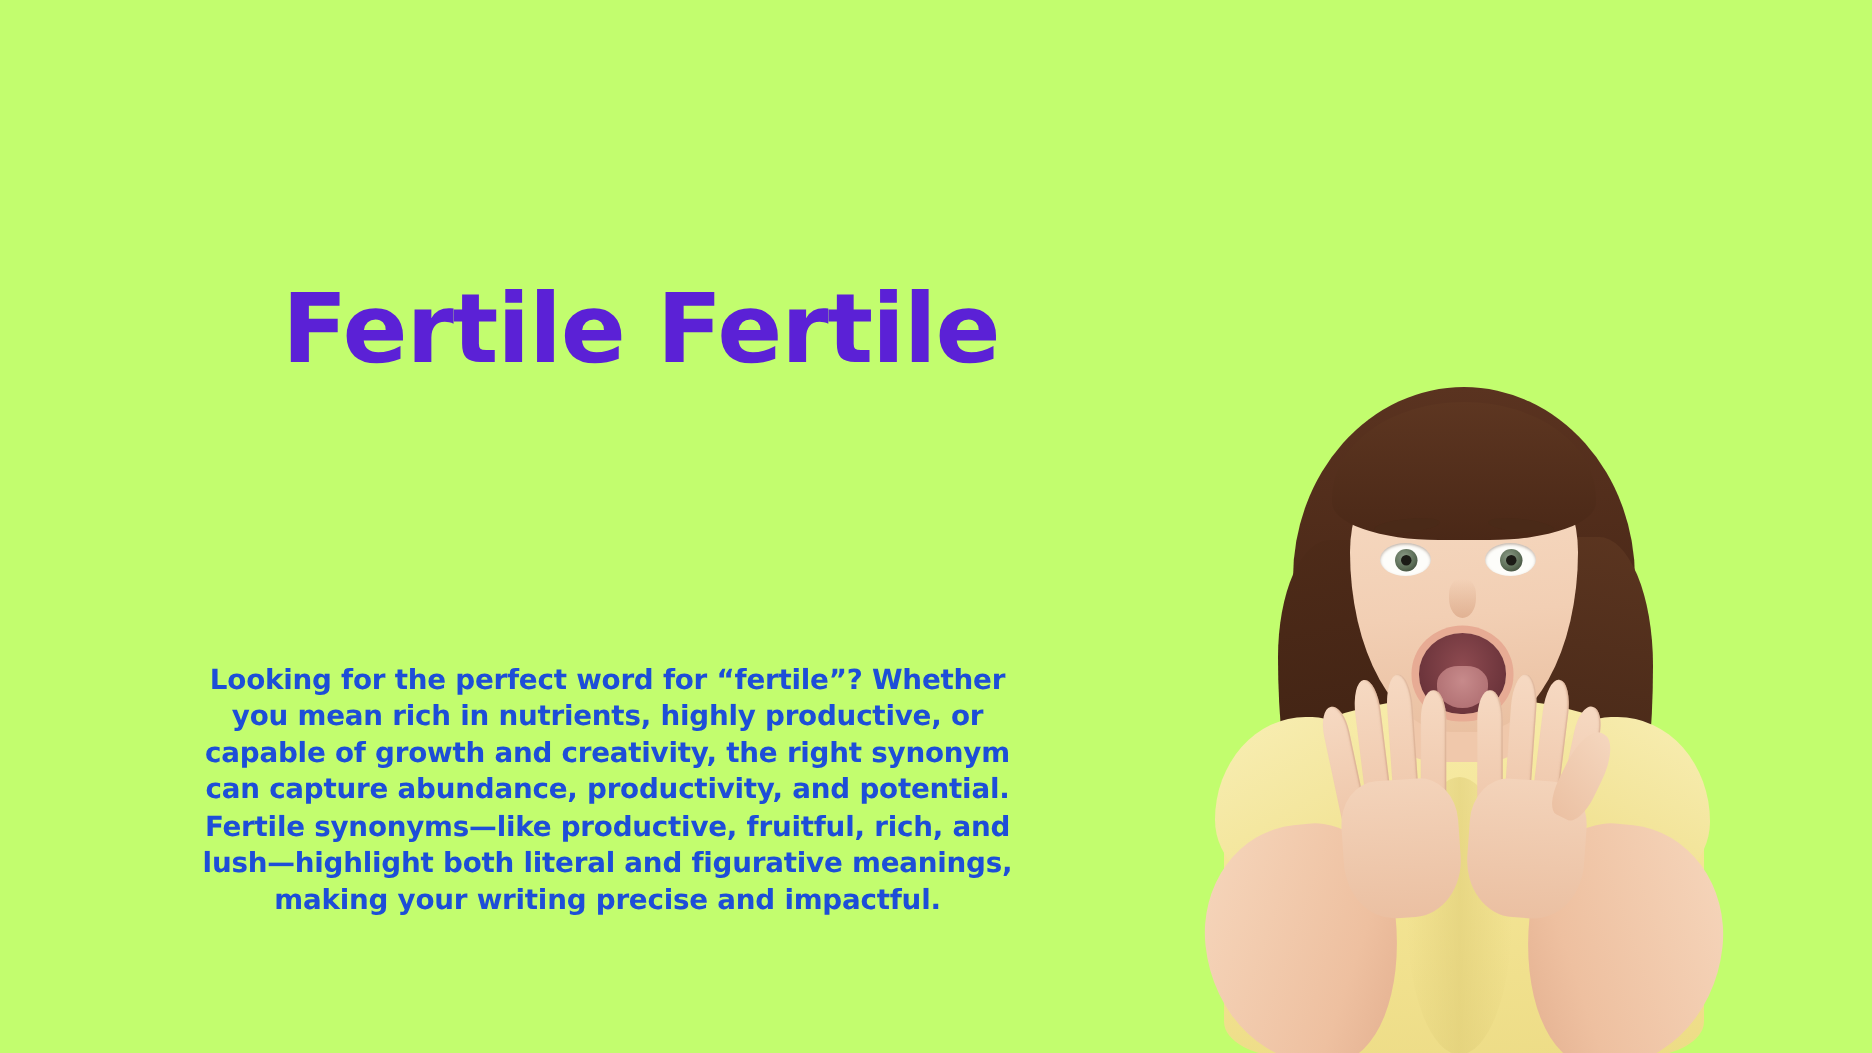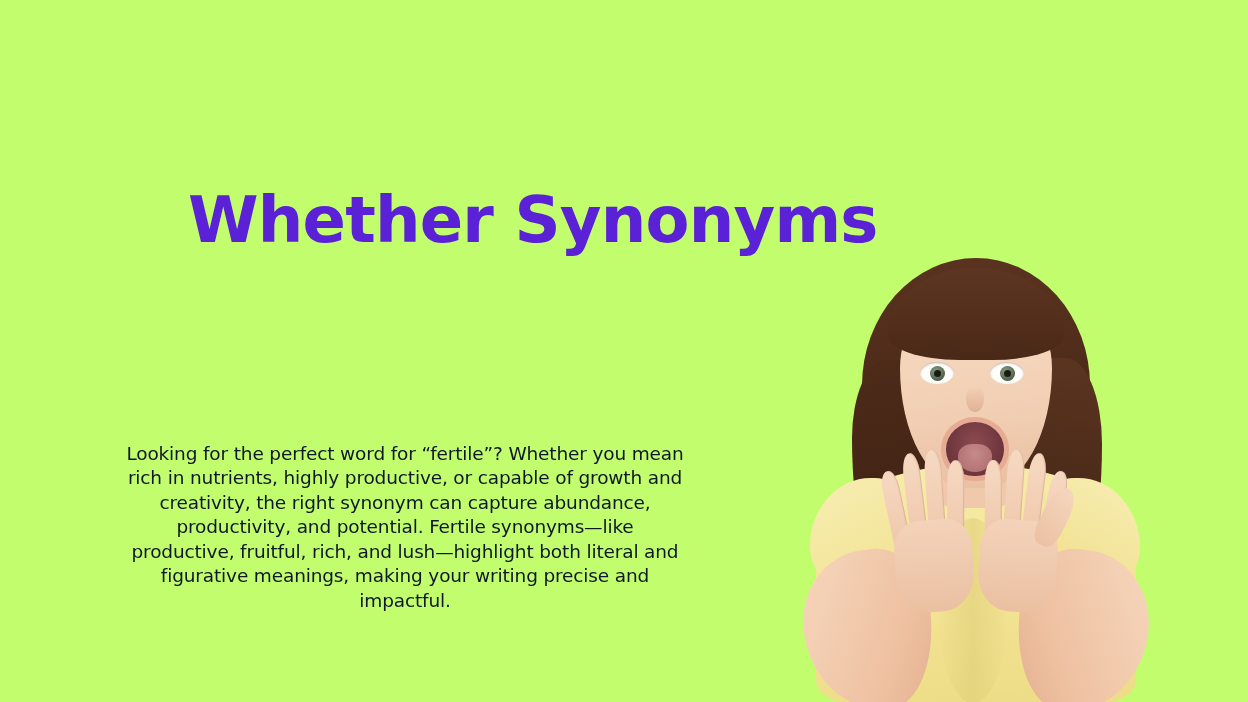--- a/index.html
+++ b/index.html
@@ -38,24 +38,24 @@
 
   
   #body-text {
     position: absolute;
     left: 125px;
     top: 423px;
     width: 560px;
     text-align: center;
     font-family: "DejaVu Sans", "Liberation Sans", sans-serif;
     font-size: 18.5px;
-    font-weight: 400;
+    font-weight: 700;
     line-height: 24.6px;
     letter-spacing: -0.15px;
-    color: #0f172a;
+    color: #1d4ed8;
   }
 
   
   #person {
     position: absolute;
     left: 790px;
     top: 250px;
     width: 370px;
     height: 452px;
     overflow: hidden;
@@ -301,21 +301,21 @@
     background: linear-gradient(200deg, #f5d7bf 0%, #ebc0a2 100%);
     border-radius: 46% 46% 34% 34%;
     transform: rotate(26deg);
   }
 </style>
 </head>
 <body>
 
 <div id="slide">
 
-  <h1 id="title">Whether Synonyms</h1>
+  <h1 id="title">Fertile Fertile</h1>
 
   <p id="body-text">Looking for the perfect word for “fertile”? Whether you mean rich in nutrients, highly productive, or capable of growth and creativity, the right synonym can capture abundance, productivity, and potential. Fertile synonyms—like productive, fruitful, rich, and lush—highlight both literal and figurative meanings, making your writing precise and impactful.</p>
 
   <div id="person">
     <div class="fig">
 
       <div class="hair-back"></div>
       <div class="hair-side-l"></div>
       <div class="hair-side-r"></div>
 

